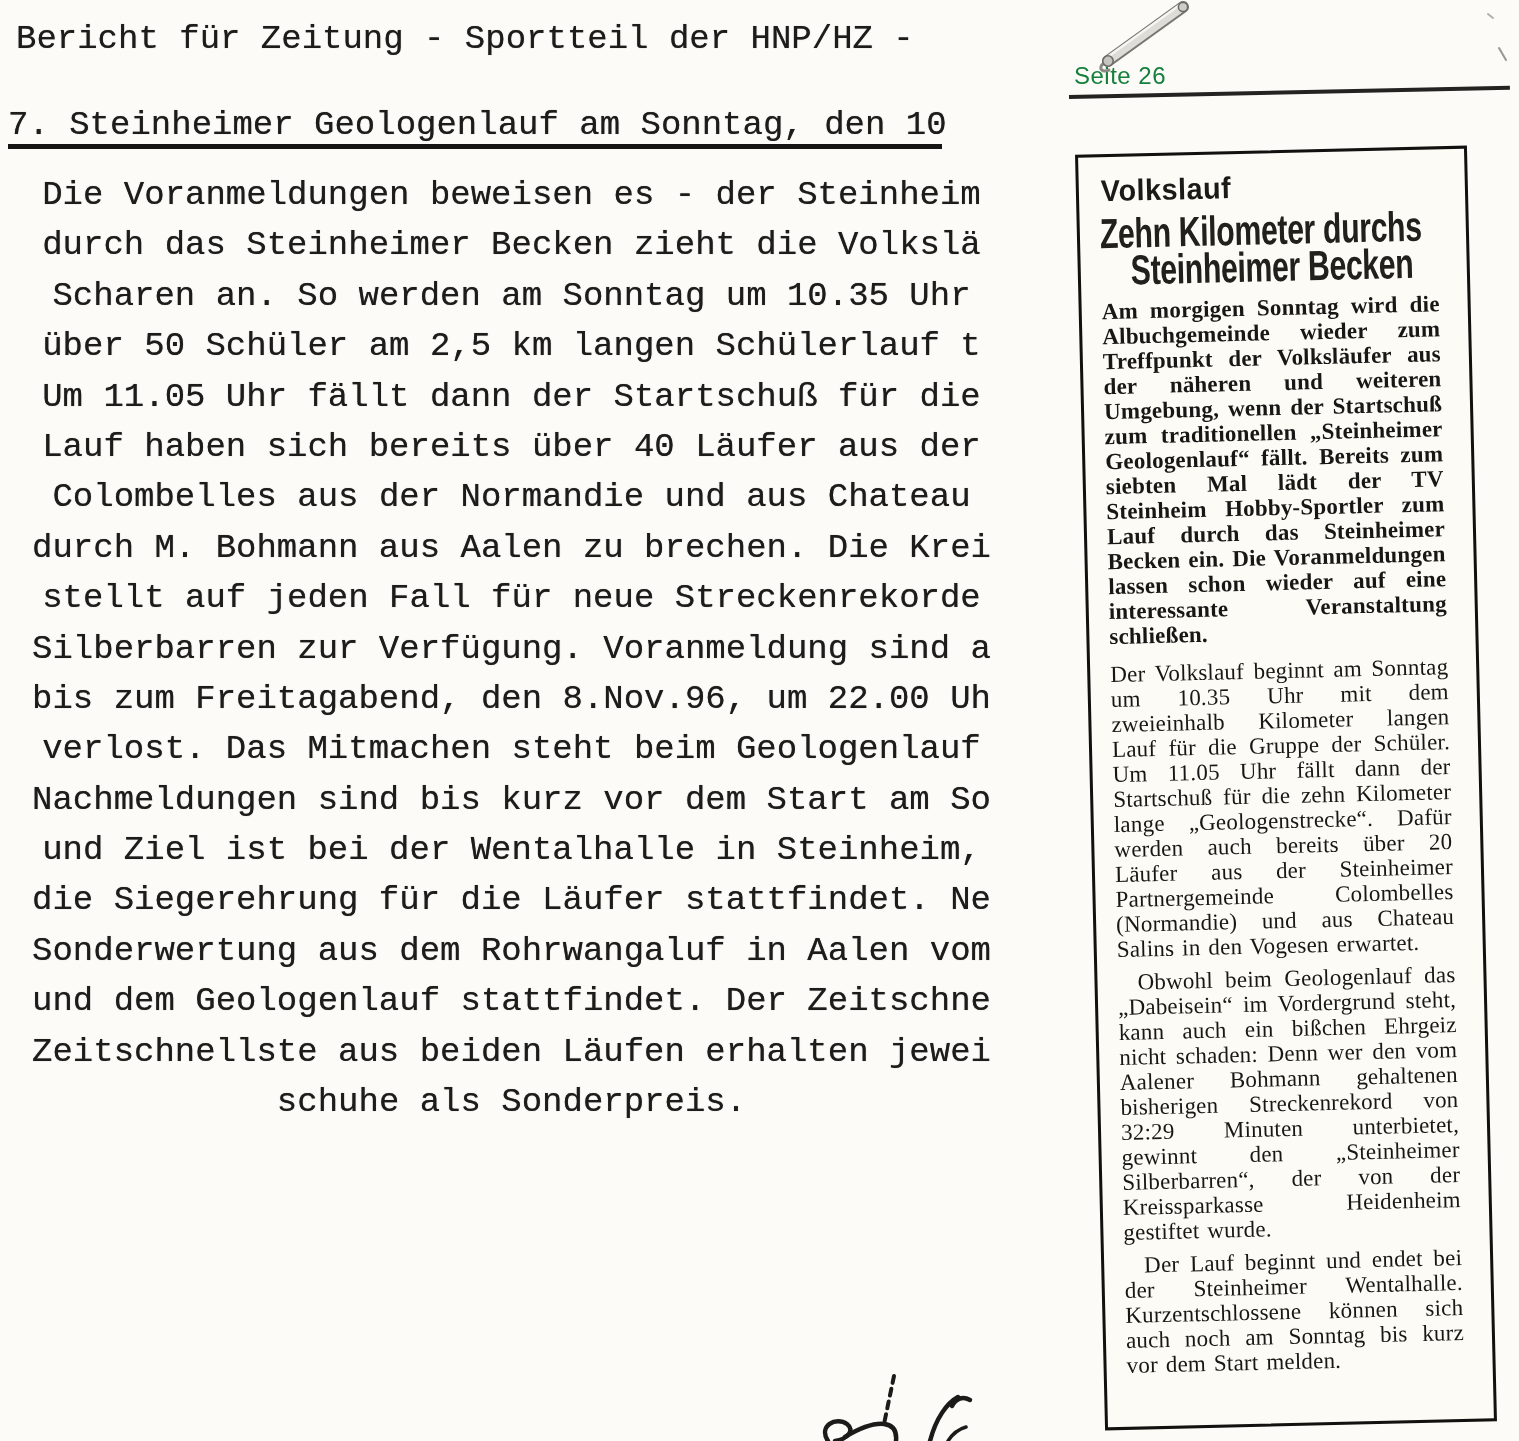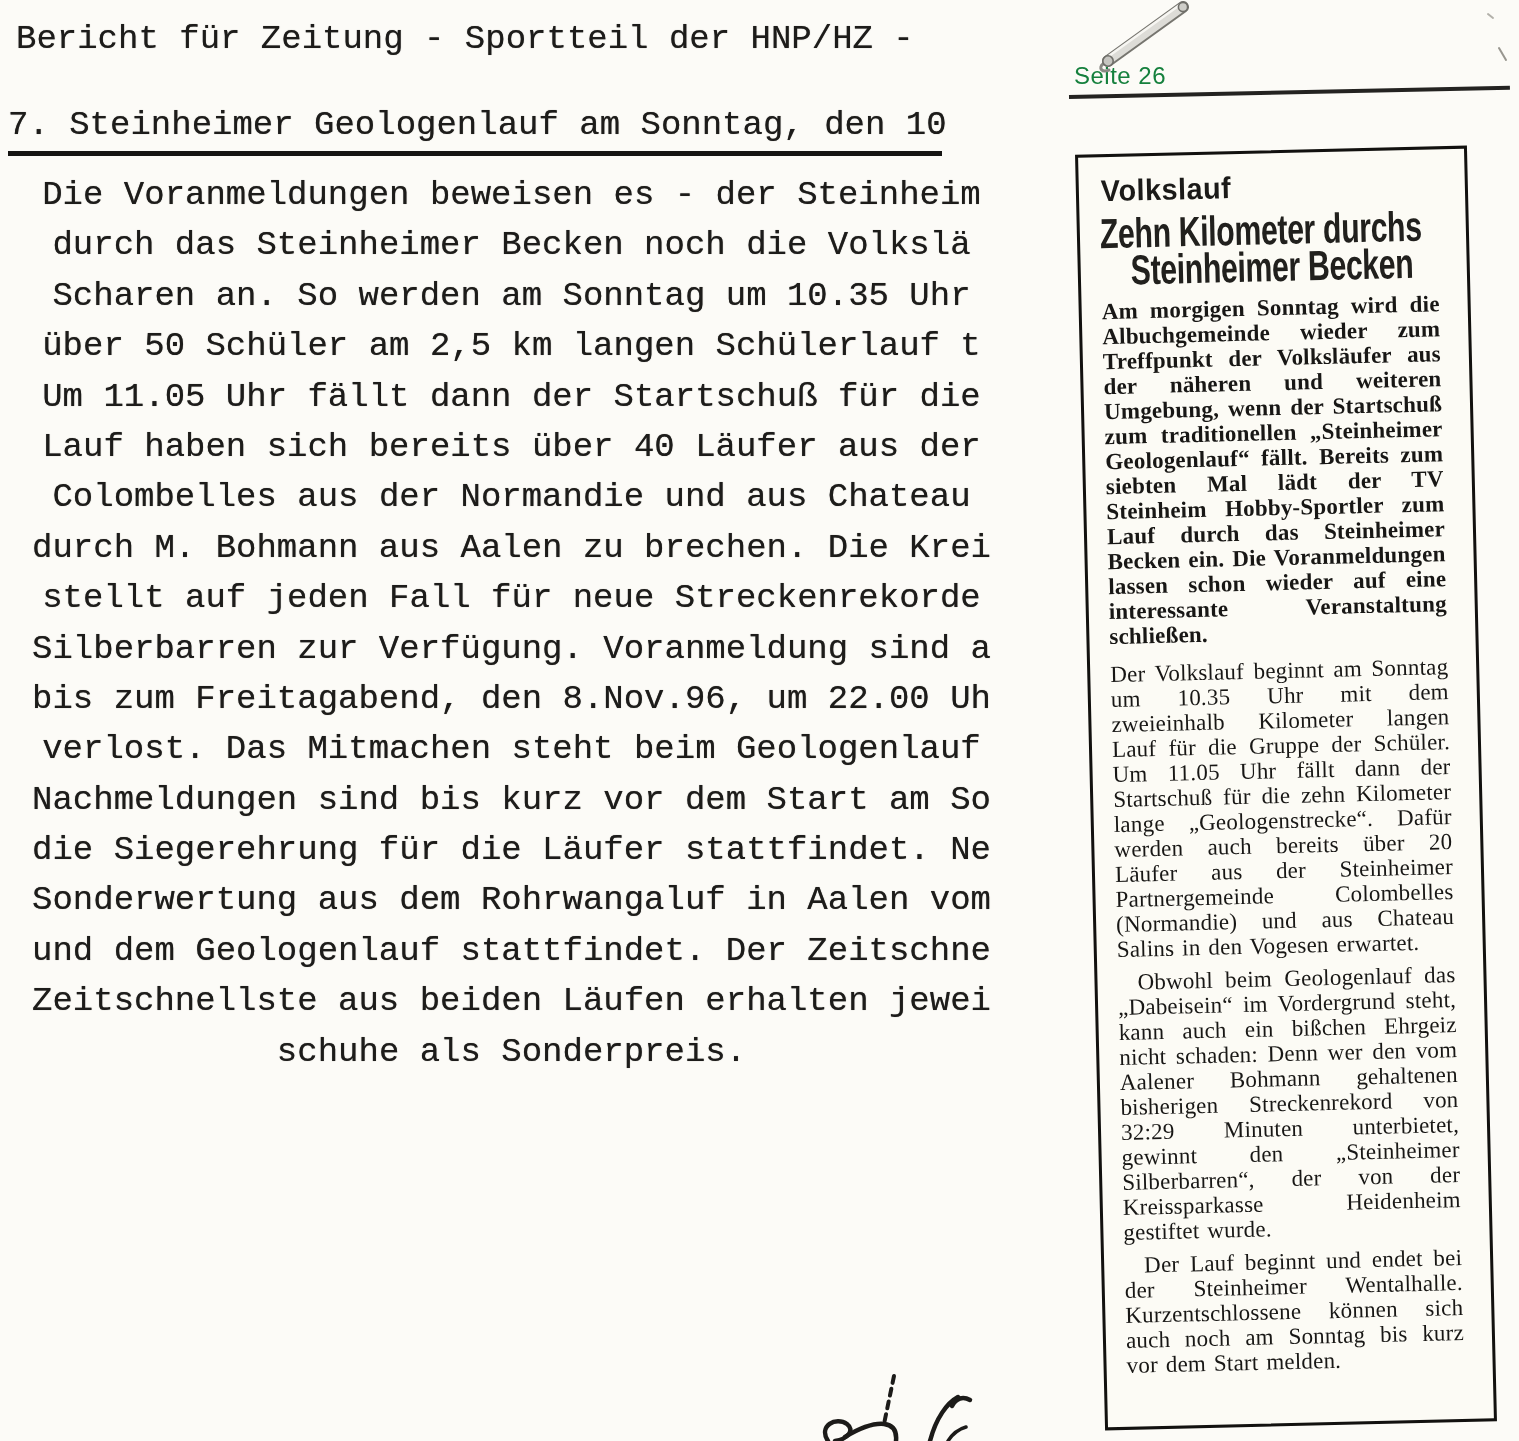--- a/index.html
+++ b/index.html
@@ -14,21 +14,21 @@
     color:#1d1c1a;
     font-family:"Liberation Mono","DejaVu Sans Mono",monospace;
     text-shadow:0 0 0.7px rgba(30,28,26,.75);
   }
   .typed-header{
     position:absolute;left:8px;top:20px;font-size:34px;white-space:nowrap;
   }
   .typed-title{
     position:absolute;left:0;top:106px;width:934px;
     font-size:34px;white-space:nowrap;
-    border-bottom:5px solid #161513;padding-bottom:7px;
+    border-bottom:5px solid #161513;
   }
   .typed-body{position:absolute;left:2px;top:170px;width:1003px;text-align:center;}
   .tline{
     height:50.4px;line-height:50.4px;font-size:34px;white-space:nowrap;
   }
   
   .page-label{
     position:absolute;left:1074px;top:62px;font-size:24px;color:#15803d;
     letter-spacing:0.5px;
   }
@@ -68,32 +68,33 @@
   .indent{text-indent:20px;}
 </style>
 </head>
 <body>
 
 <div class="typed">
   <div class="typed-header">Bericht für Zeitung  - Sportteil der HNP/HZ -</div>
   <div class="typed-title">7. Steinheimer Geologenlauf am Sonntag, den 10</div>
   <div class="typed-body">
     <div class="tline">Die Voranmeldungen beweisen es - der Steinheim</div>
-    <div class="tline">durch das Steinheimer Becken noch die Volkslä</div>
+    <div class="tline">durch das Steinheimer Becken zieht die Volkslä</div>
     <div class="tline">Scharen an. So werden am Sonntag um 10.35 Uhr</div>
     <div class="tline">über 50 Schüler am 2,5 km langen Schülerlauf t</div>
     <div class="tline">Um 11.05 Uhr fällt dann der Startschuß für die</div>
     <div class="tline">Lauf haben sich bereits über 40 Läufer aus der</div>
     <div class="tline">Colombelles aus der Normandie und aus Chateau</div>
     <div class="tline">durch M. Bohmann aus Aalen zu brechen. Die Krei</div>
     <div class="tline">stellt auf jeden Fall für neue Streckenrekorde</div>
     <div class="tline">Silberbarren zur Verfügung. Voranmeldung sind a</div>
     <div class="tline">bis zum Freitagabend, den 8.Nov.96, um 22.00 Uh</div>
     <div class="tline">verlost. Das Mitmachen steht beim Geologenlauf</div>
     <div class="tline">Nachmeldungen sind bis kurz vor dem Start am So</div>
+    <div class="tline">und Ziel ist bei der Wentalhalle in Steinheim,</div>
     <div class="tline">die Siegerehrung für die Läufer stattfindet. Ne</div>
     <div class="tline">Sonderwertung aus dem Rohrwangaluf in Aalen vom</div>
     <div class="tline">und dem Geologenlauf stattfindet. Der Zeitschne</div>
     <div class="tline">Zeitschnellste aus beiden Läufen erhalten jewei</div>
     <div class="tline">schuhe als Sonderpreis.</div>
   </div>
 </div>
 
 <div class="page-label">Seite 26</div>
 <div class="page-rule"></div>

